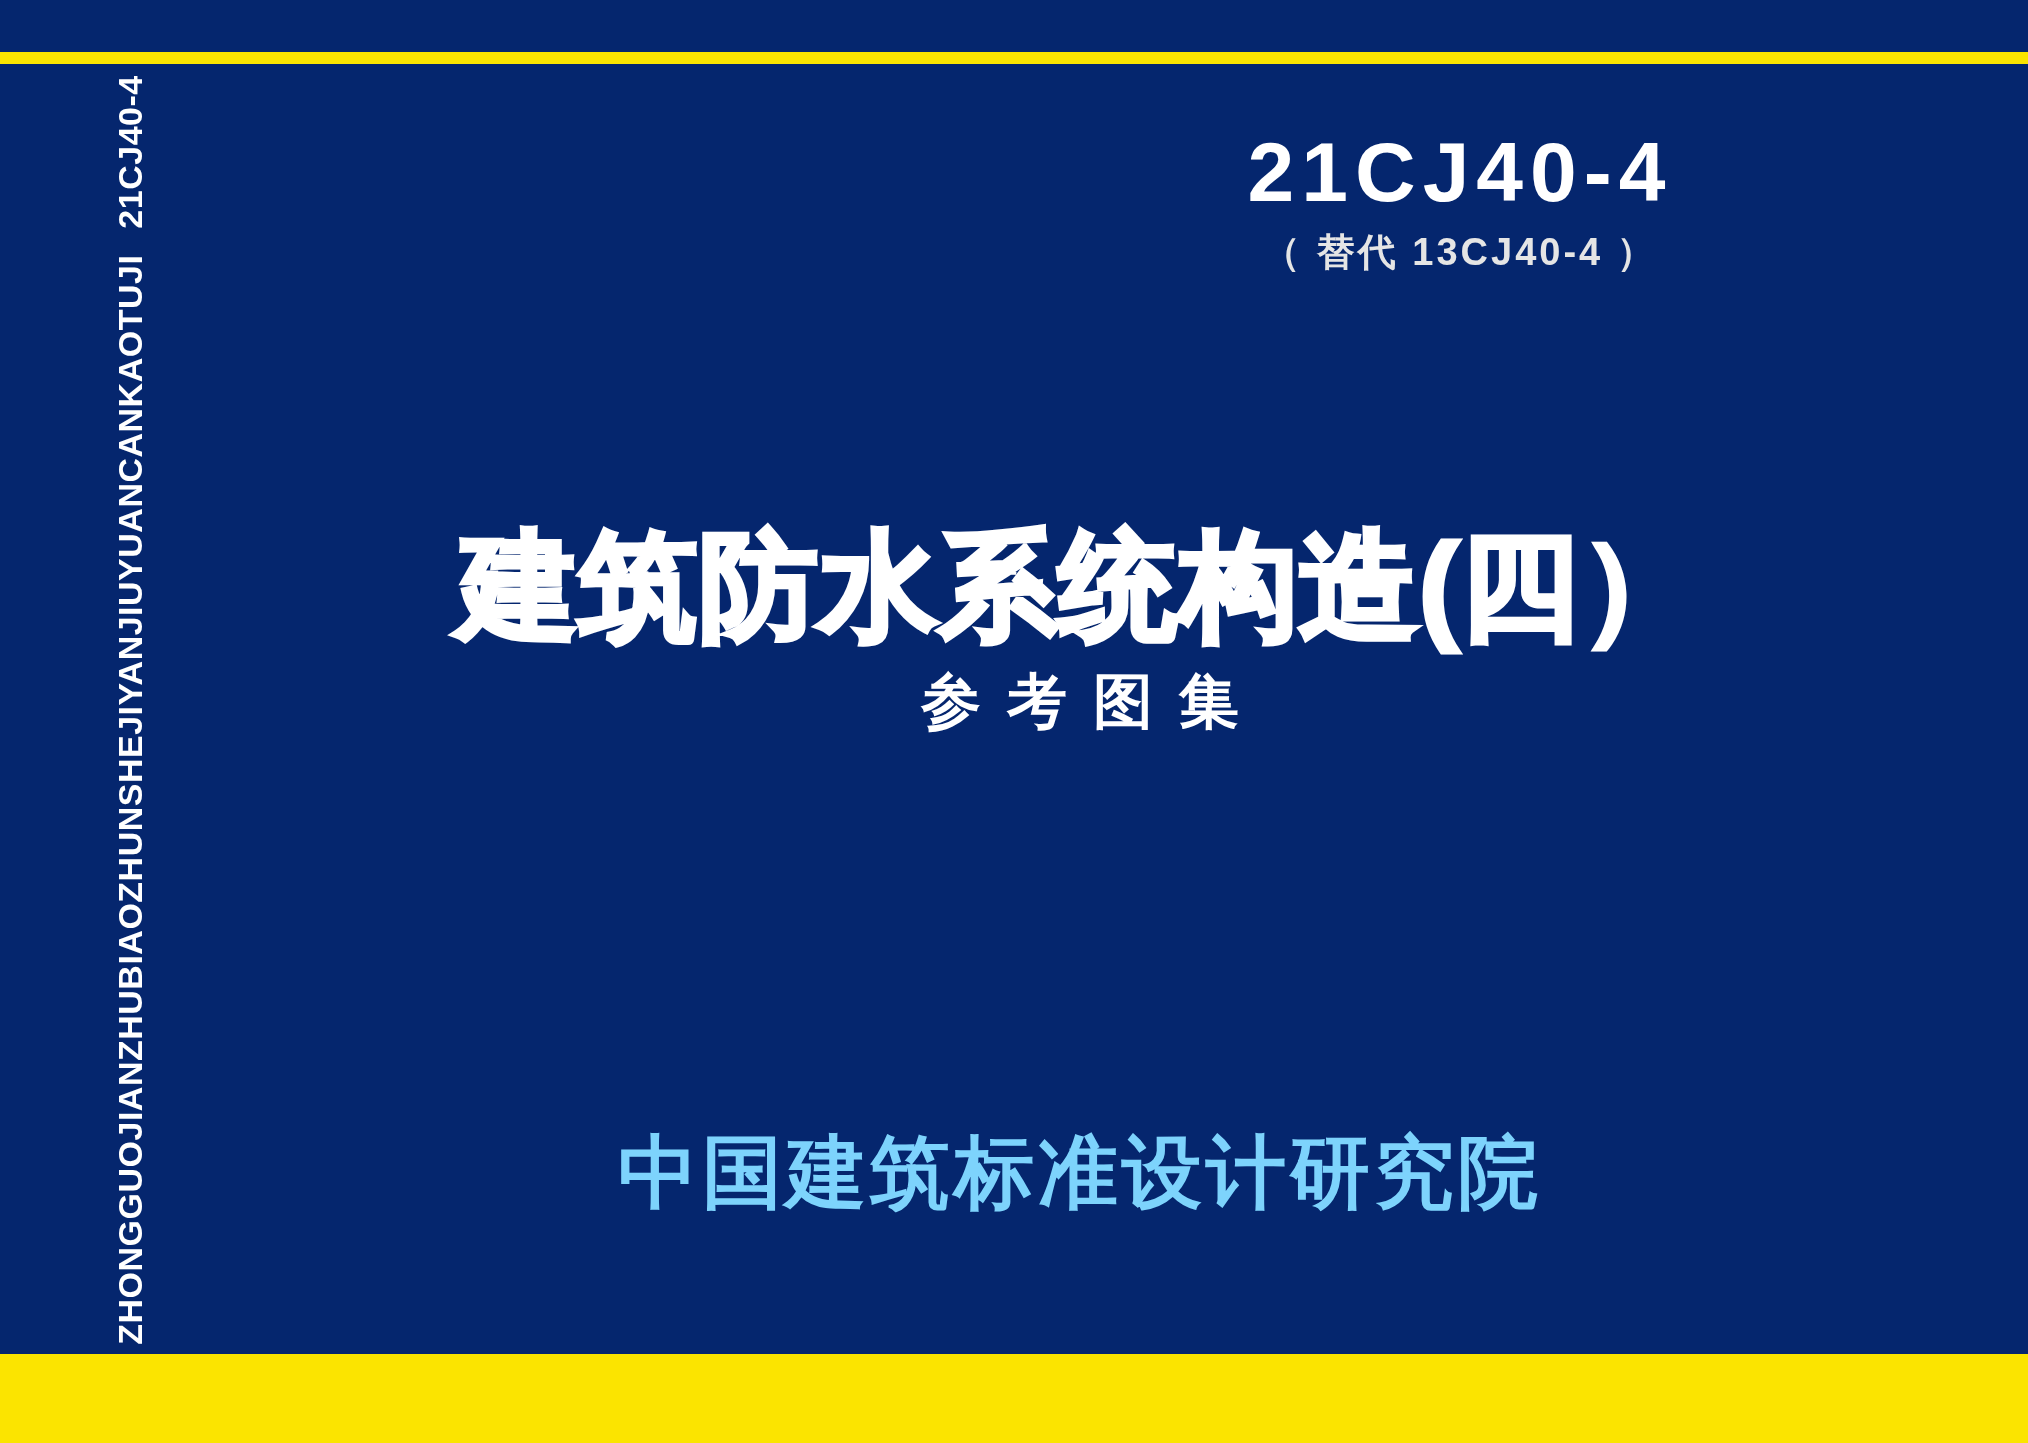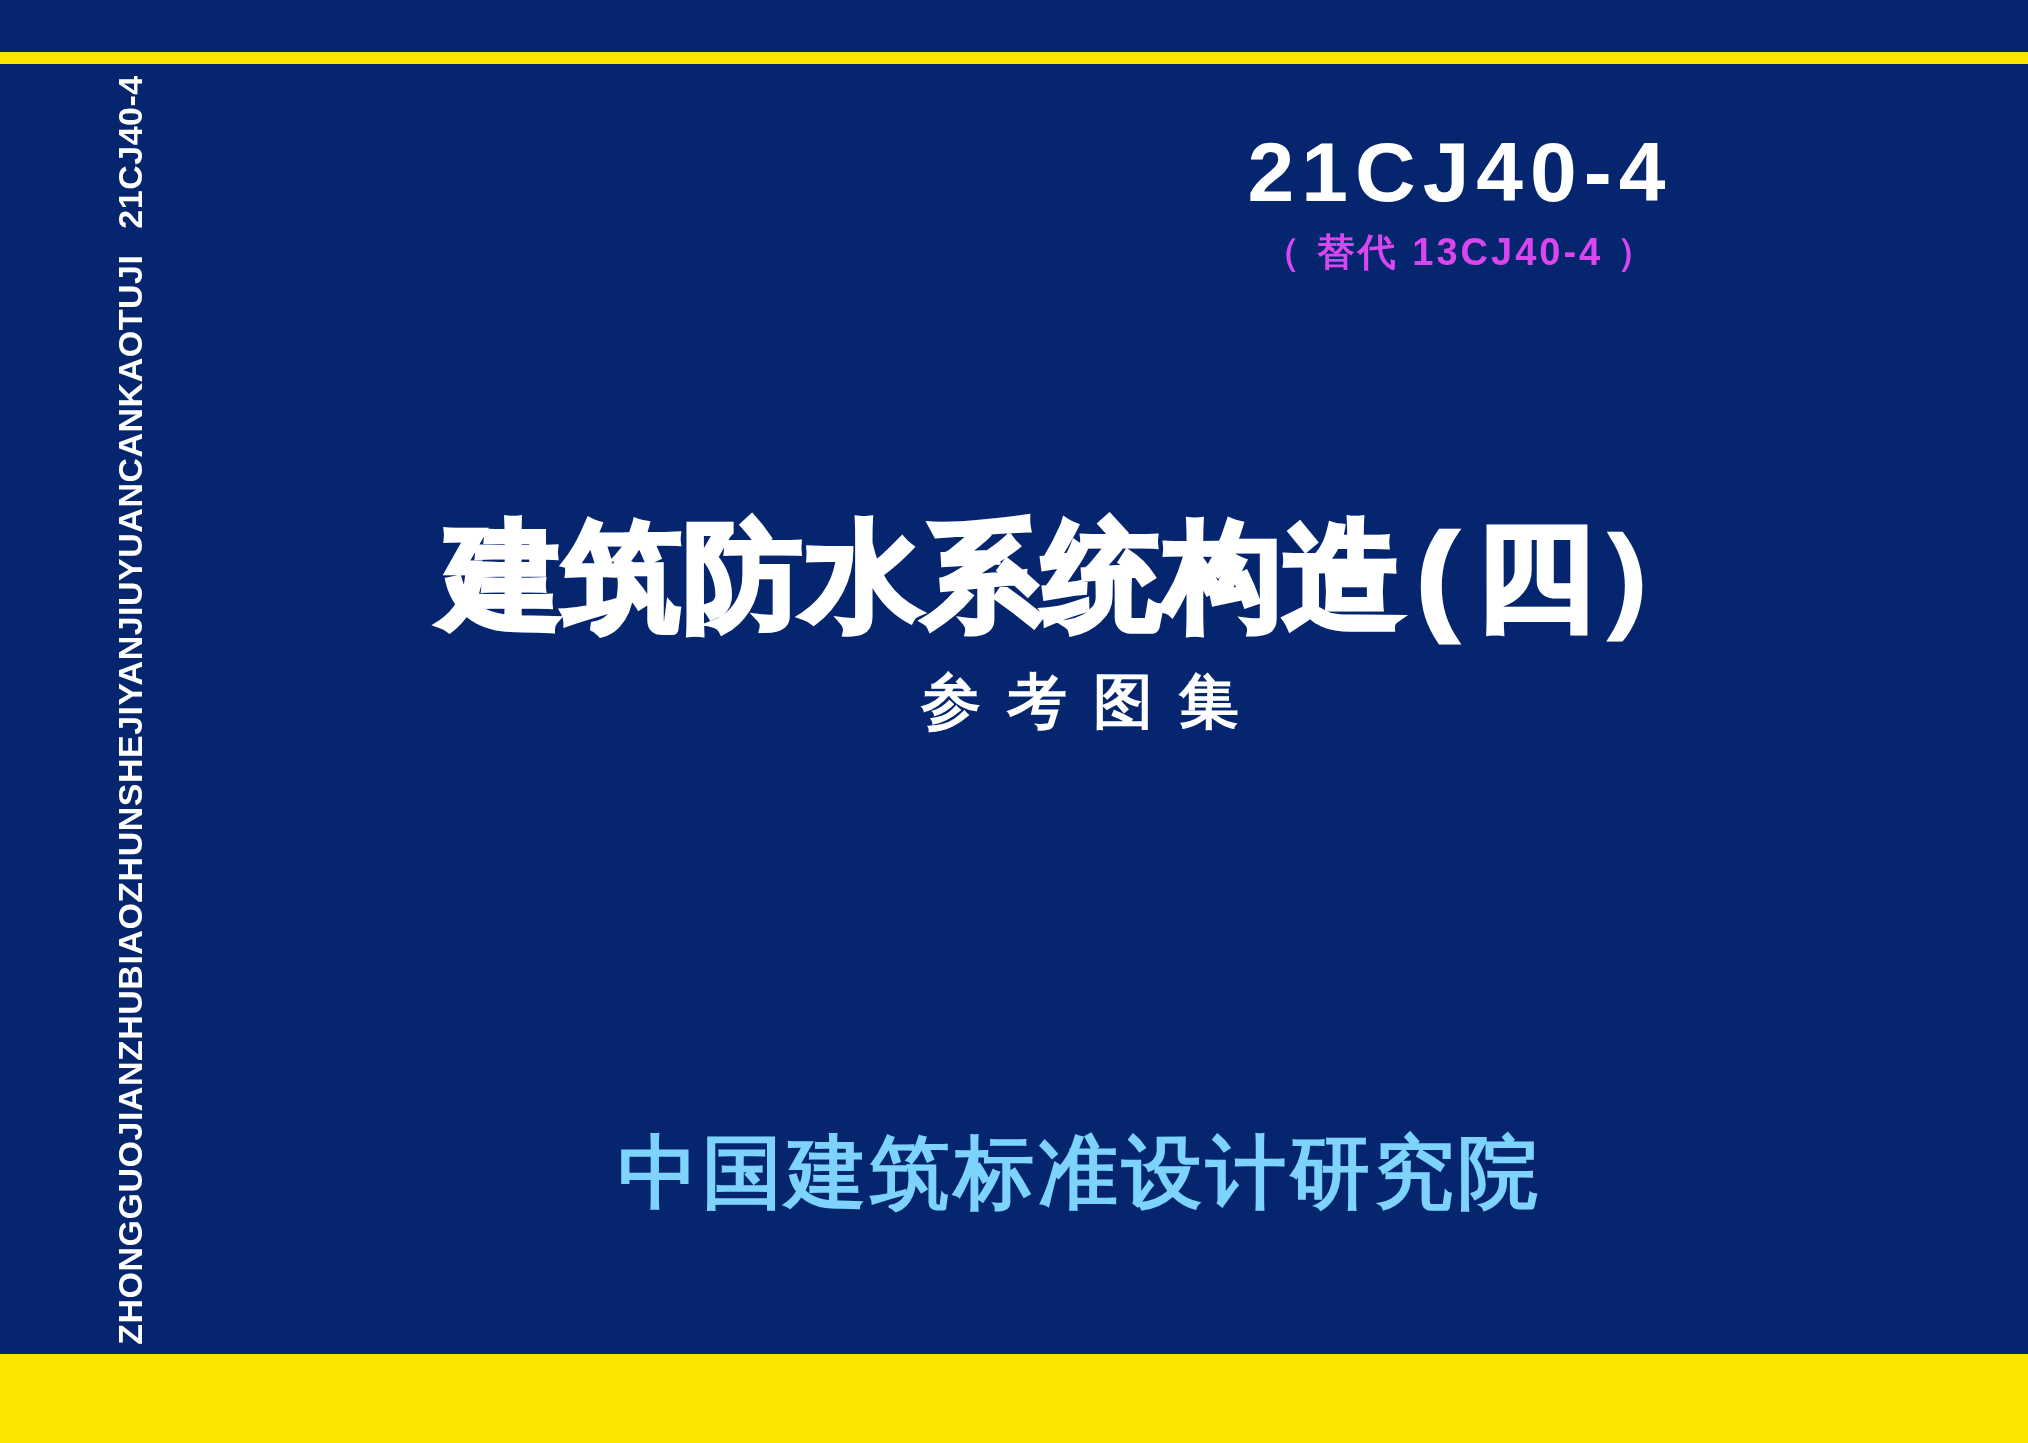--- a/index.html
+++ b/index.html
@@ -79,40 +79,40 @@
     color: #ffffff;
     font-family: "Liberation Sans", "DejaVu Sans", sans-serif;
     font-weight: bold;
     font-size: 84px;
     letter-spacing: 7px;
     line-height: 1.05;
     white-space: nowrap;
   }
   .code-sub {
     margin-top: 16px;
-    color: #d946ef;
+    color: #e5e5e5;
     font-family: "Liberation Sans", "DejaVu Sans", sans-serif;
     font-weight: bold;
     font-size: 38px;
     letter-spacing: 3px;
     line-height: 1.1;
     white-space: nowrap;
   }
 
   
   .title-block {
     position: absolute;
     left: 300px;
     top: 520px;
     width: 1560px;
     text-align: center;
   }
   .main-title {
     color: #ffffff;
-    font-family: Liberation Mono, monospace;
+    font-family: Liberation Sans, sans-serif;
     font-weight: bold;
     font-size: 118px;
     letter-spacing: 2px;
     line-height: 1.12;
     white-space: nowrap;
     -webkit-text-stroke: 5px #ffffff;
   }
   .sub-title {
     margin-top: 16px;
     color: #ffffff;

